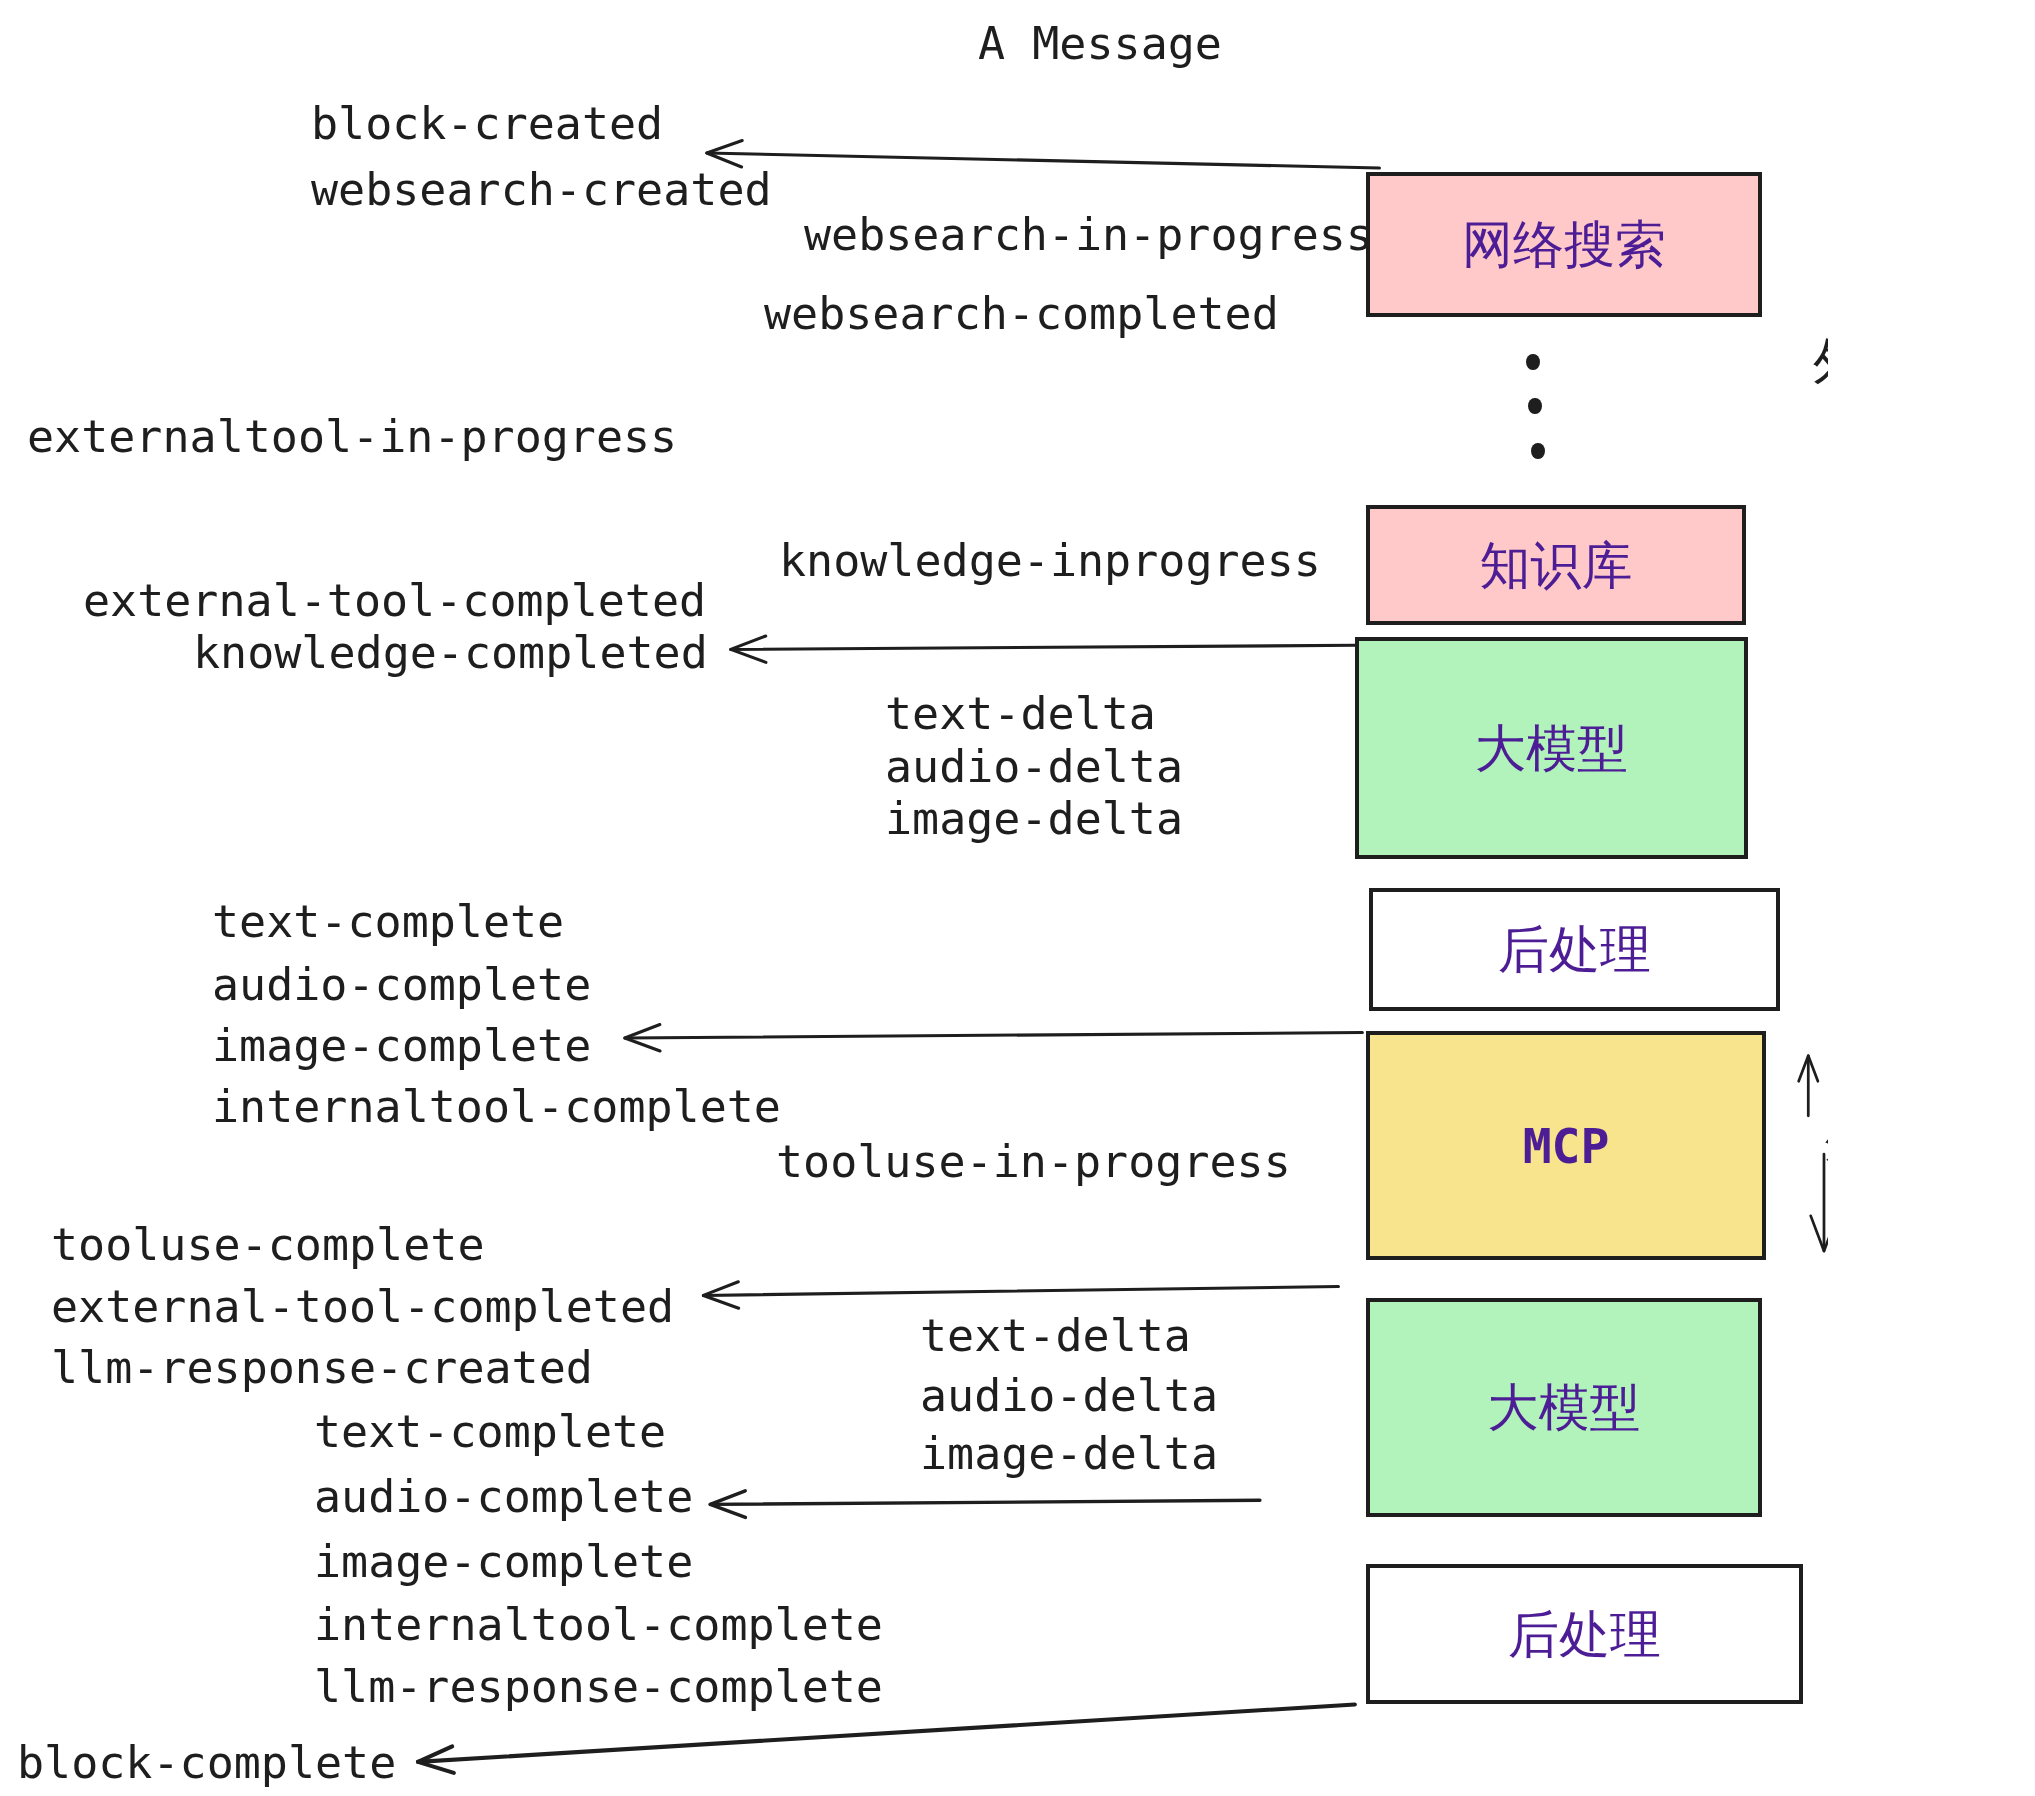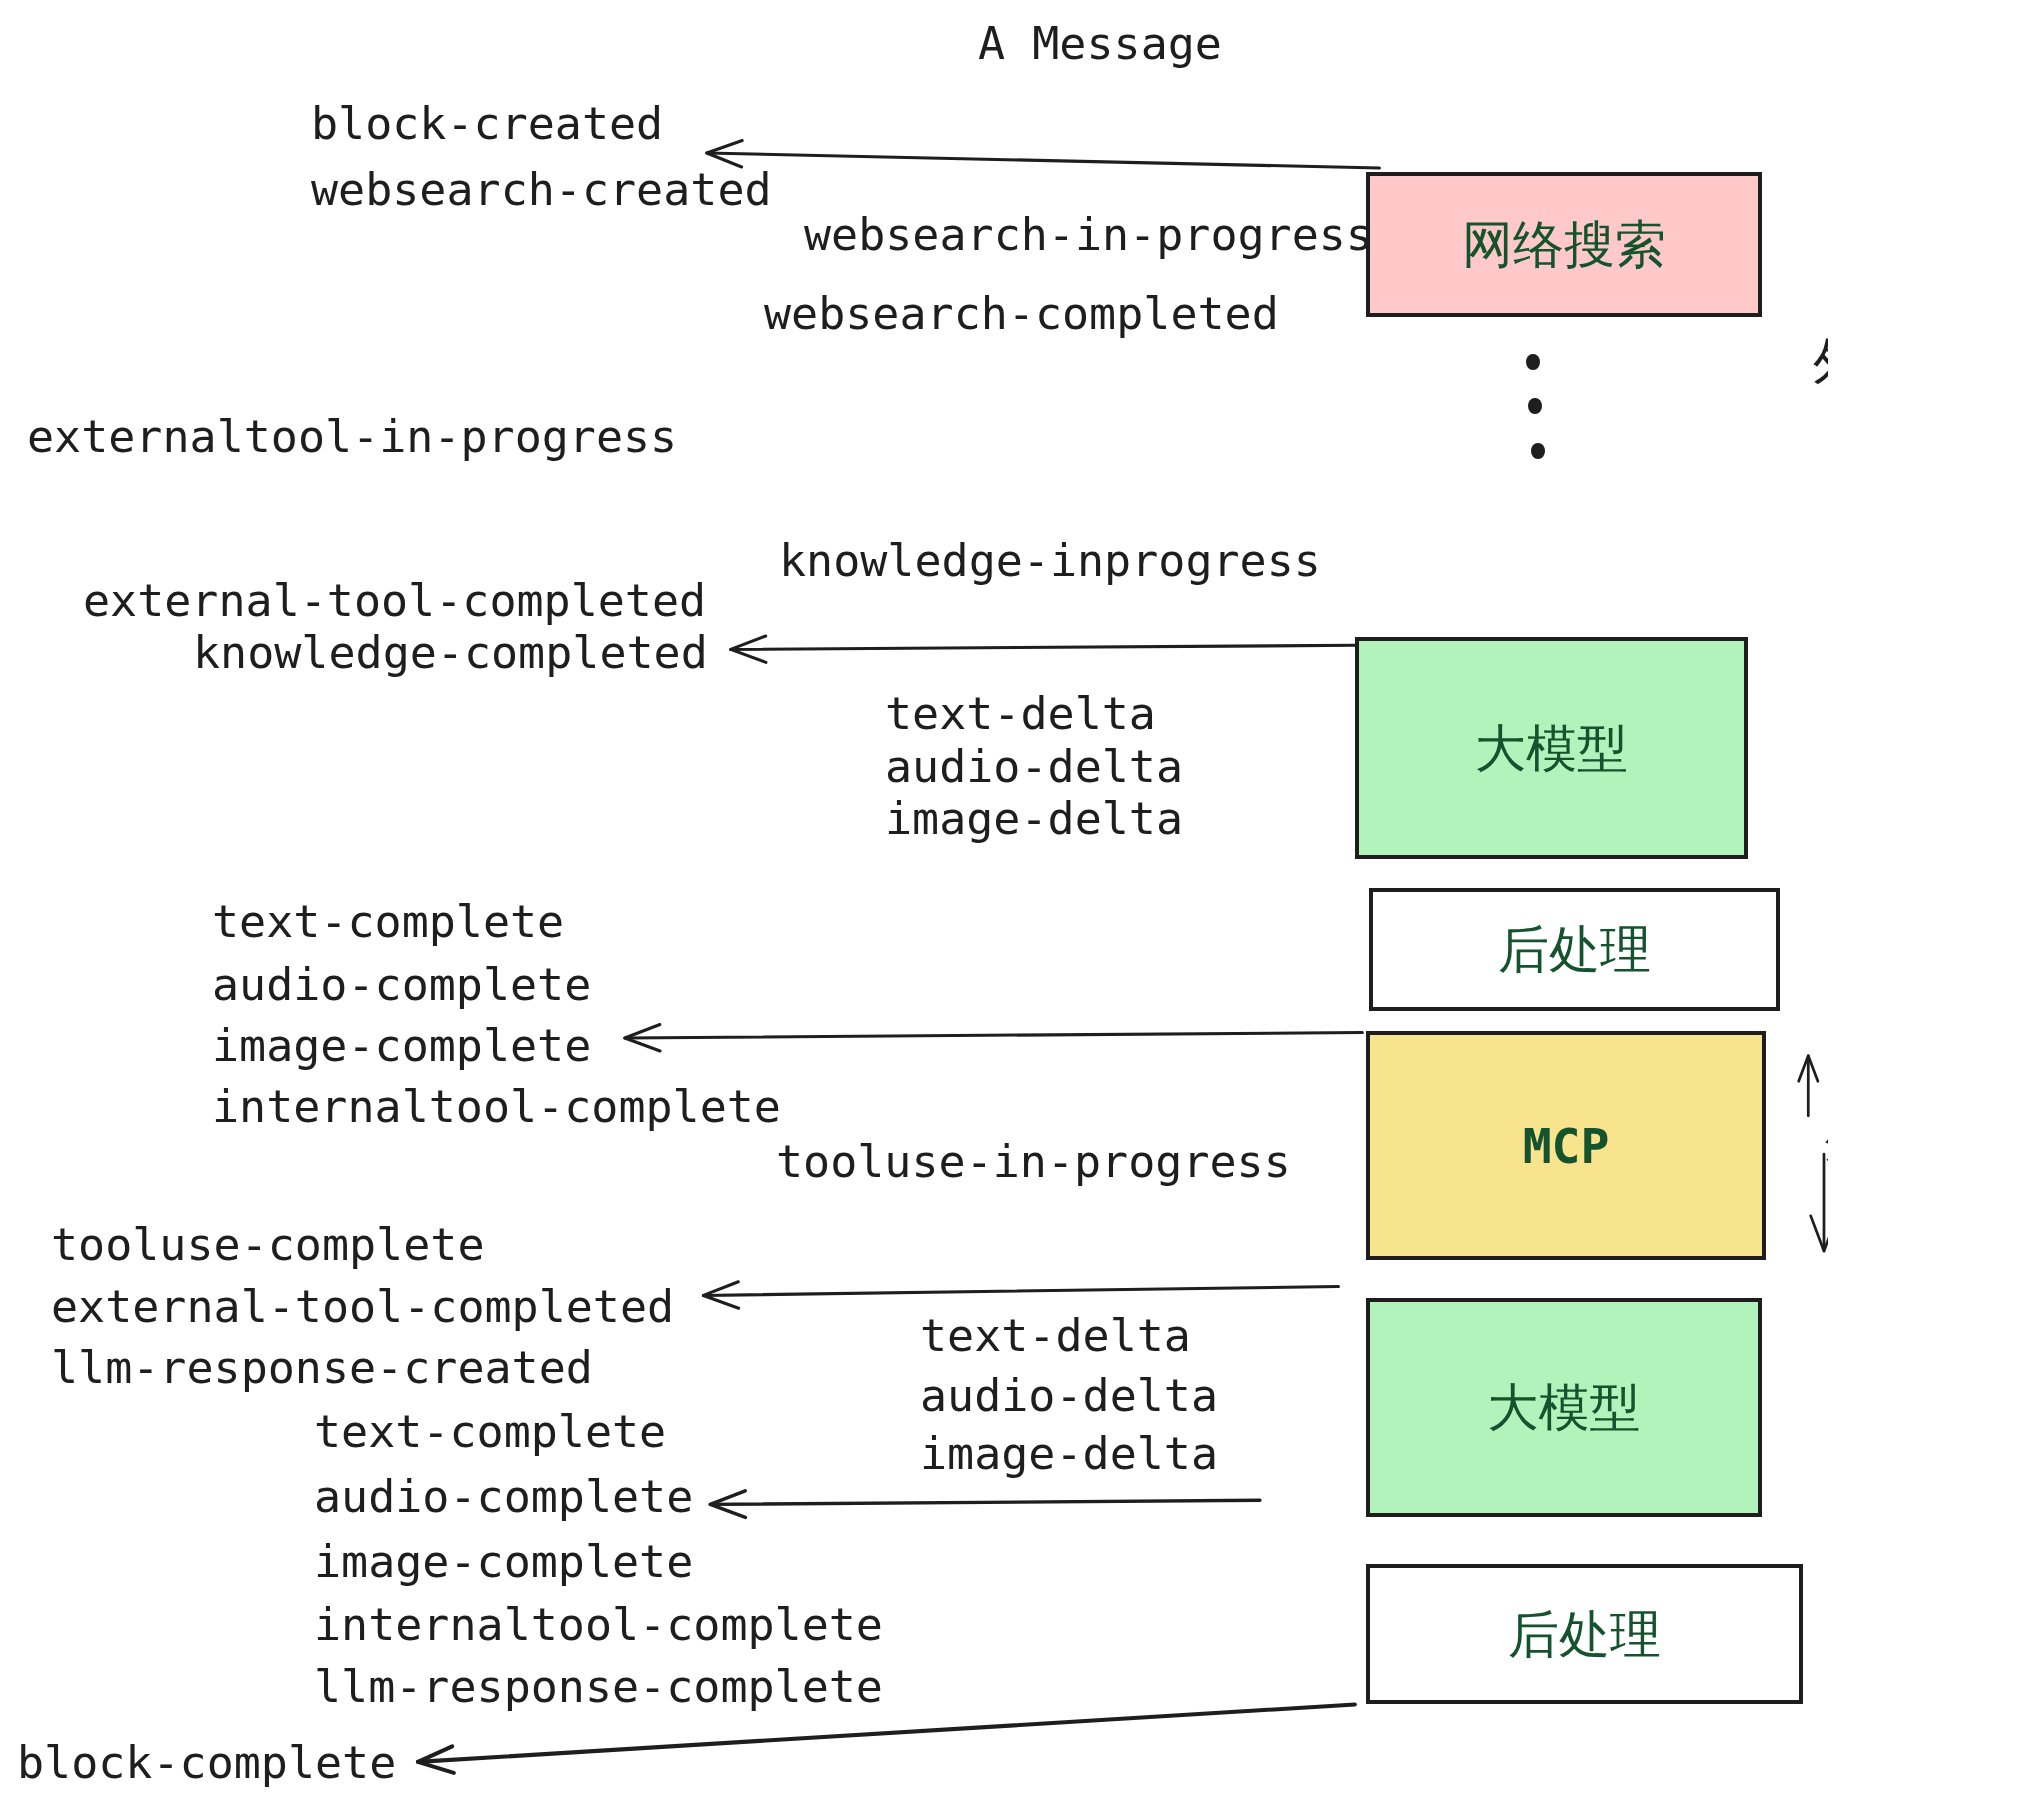--- a/index.html
+++ b/index.html
@@ -5,21 +5,21 @@
   html,body{margin:0;padding:0;background:#ffffff;}
   #canvas{position:relative;width:1828px;height:1796px;background:#ffffff;overflow:hidden;
           font-family:"DejaVu Sans Mono","Liberation Mono",monospace;color:#1e1e1e;}
   #arrows{position:absolute;left:0;top:0;z-index:1;}
   .evt{position:absolute;font:45px/1 "DejaVu Sans Mono","Liberation Mono",monospace;
        color:#1e1e1e;white-space:nowrap;transform:translateY(-50%);z-index:2;}
   .title{position:absolute;font:45px/1 "DejaVu Sans Mono","Liberation Mono",monospace;
        color:#1e1e1e;white-space:nowrap;text-align:center;z-index:2;}
   .box{position:absolute;border:4.1px solid #1e1e1e;display:flex;align-items:center;justify-content:center;
        box-sizing:border-box;z-index:2;}
-  .box .lbl{font:51px/1 "DejaVu Sans","Liberation Sans",sans-serif;color:#14532d;white-space:nowrap;}
+  .box .lbl{font:51px/1 "DejaVu Sans","Liberation Sans",sans-serif;color:#4c1d95;white-space:nowrap;}
   .box .lbl.mono{font:48px/1 "DejaVu Sans Mono","Liberation Mono",monospace;font-weight:600;}
   .anno{position:absolute;font:51px/1 "DejaVu Sans","Liberation Sans",sans-serif;color:#1e1e1e;
         white-space:nowrap;transform:translateY(-50%);z-index:2;}
   .dot{position:absolute;width:13.7px;height:16.4px;border-radius:50%;background:#1e1e1e;z-index:2;}
 </style>
 </head>
 <body>
 
 <div id="canvas">
 
@@ -93,20 +93,23 @@
   <div class="evt" style="left:314px;top:1431px;">text-complete</div>
   <div class="evt" style="left:314px;top:1496px;">audio-complete</div>
   <div class="evt" style="left:314px;top:1561px;">image-complete</div>
   <div class="evt" style="left:314px;top:1624px;">internaltool-complete</div>
   <div class="evt" style="left:314px;top:1686px;">llm-response-complete</div>
   <div class="evt" style="left:17px;top:1762px;">block-complete</div>
 
   <div class="box" style="left: 1366px; top: 172px; width: 396px; height: 145px; background: rgb(255, 201, 201);">
     <span class="lbl">网络搜索</span>
     </div>
+  <div class="box" style="left: 1366px; top: 505px; width: 380px; height: 120px; background: rgb(255, 201, 201);">
+    <span class="lbl">知识库</span>
+    </div>
   <div class="box" style="left: 1355px; top: 637px; width: 393px; height: 222px; background: rgb(178, 242, 187);">
     <span class="lbl">大模型</span>
     </div>
   <div class="box" style="left: 1369px; top: 888px; width: 411px; height: 123px; background: rgb(255, 255, 255);">
     <span class="lbl">后处理</span>
     </div>
   <div class="box" style="left: 1366px; top: 1031px; width: 400px; height: 229px; background: rgb(248, 228, 140);">
     <span class="lbl mono">MCP</span>
     </div>
   <div class="box" style="left: 1366px; top: 1298px; width: 396px; height: 219px; background: rgb(178, 242, 187);">

